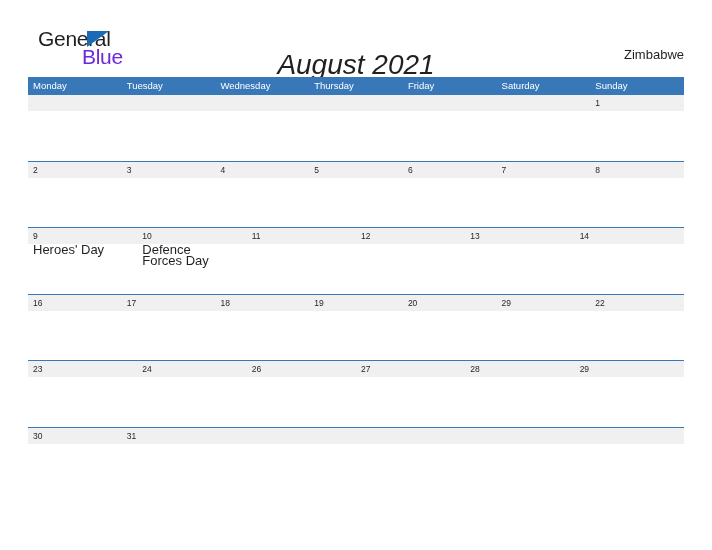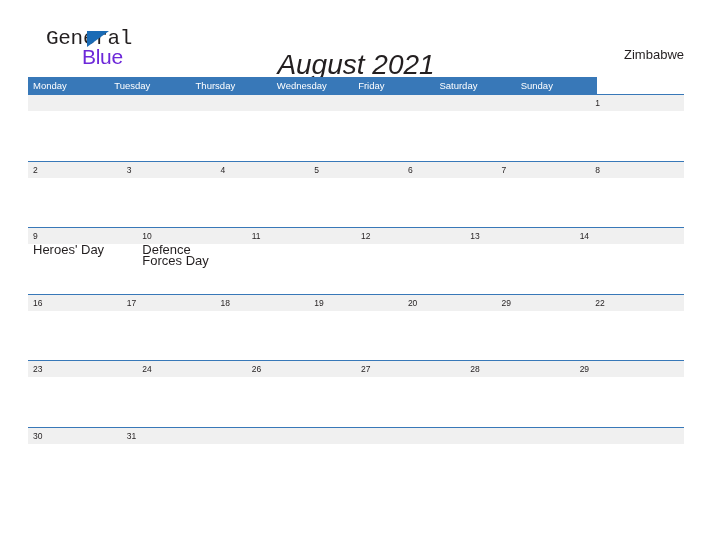--- a/index.html
+++ b/index.html
@@ -27,26 +27,26 @@
 
   .logo {
     position: absolute;
     left: 30px;
     top: 28px;
     width: 110px;
     height: 46px;
   }
   .logo-general {
     position: absolute;
-    left: 16px;
+    left: 8px;
     top: 0;
     font-size: 21px;
     letter-spacing: -0.3px;
     color: #231f20;
-    font-family: Liberation Mono, monospace;
+    font-family: Liberation Sans, sans-serif;
     line-height: 22px;
     text-align: right;
   }
   .logo-triangle {
     position: absolute;
     left: 57px;
     top: 3px;
     width: 0;
     height: 0;
     border-top: 16px solid #1a6bb5;
@@ -89,21 +89,21 @@
   
   .calendar {
     position: absolute;
     left: 28px;
     top: 77px;
     width: 656px;
   }
 
   .weekday-header {
     display: flex;
-    width: 569px;
+    width: 656px;
     height: 17px;
     background: #3878b8;
   }
   .weekday-cell {
     flex: 1 1 0;
     color: #ffffff;
     font-size: 9.5px;
     line-height: 17px;
     padding-left: 5px;
     box-sizing: border-box;
@@ -171,22 +171,22 @@
 
   <div class="country-label">Zimbabwe</div>
 
 </div>
 
 <div class="calendar">
 
   <div class="weekday-header">
     <div class="weekday-cell">Monday</div>
     <div class="weekday-cell">Tuesday</div>
+    <div class="weekday-cell">Wednesday</div>
     <div class="weekday-cell">Thursday</div>
-    <div class="weekday-cell">Wednesday</div>
     <div class="weekday-cell">Friday</div>
     <div class="weekday-cell">Saturday</div>
     <div class="weekday-cell">Sunday</div>
   </div>
 
   <div class="week-row">
     <div class="week-band"></div>
     <div class="day-cells">
       <div class="day-cell">
         <div class="day-number"></div>

